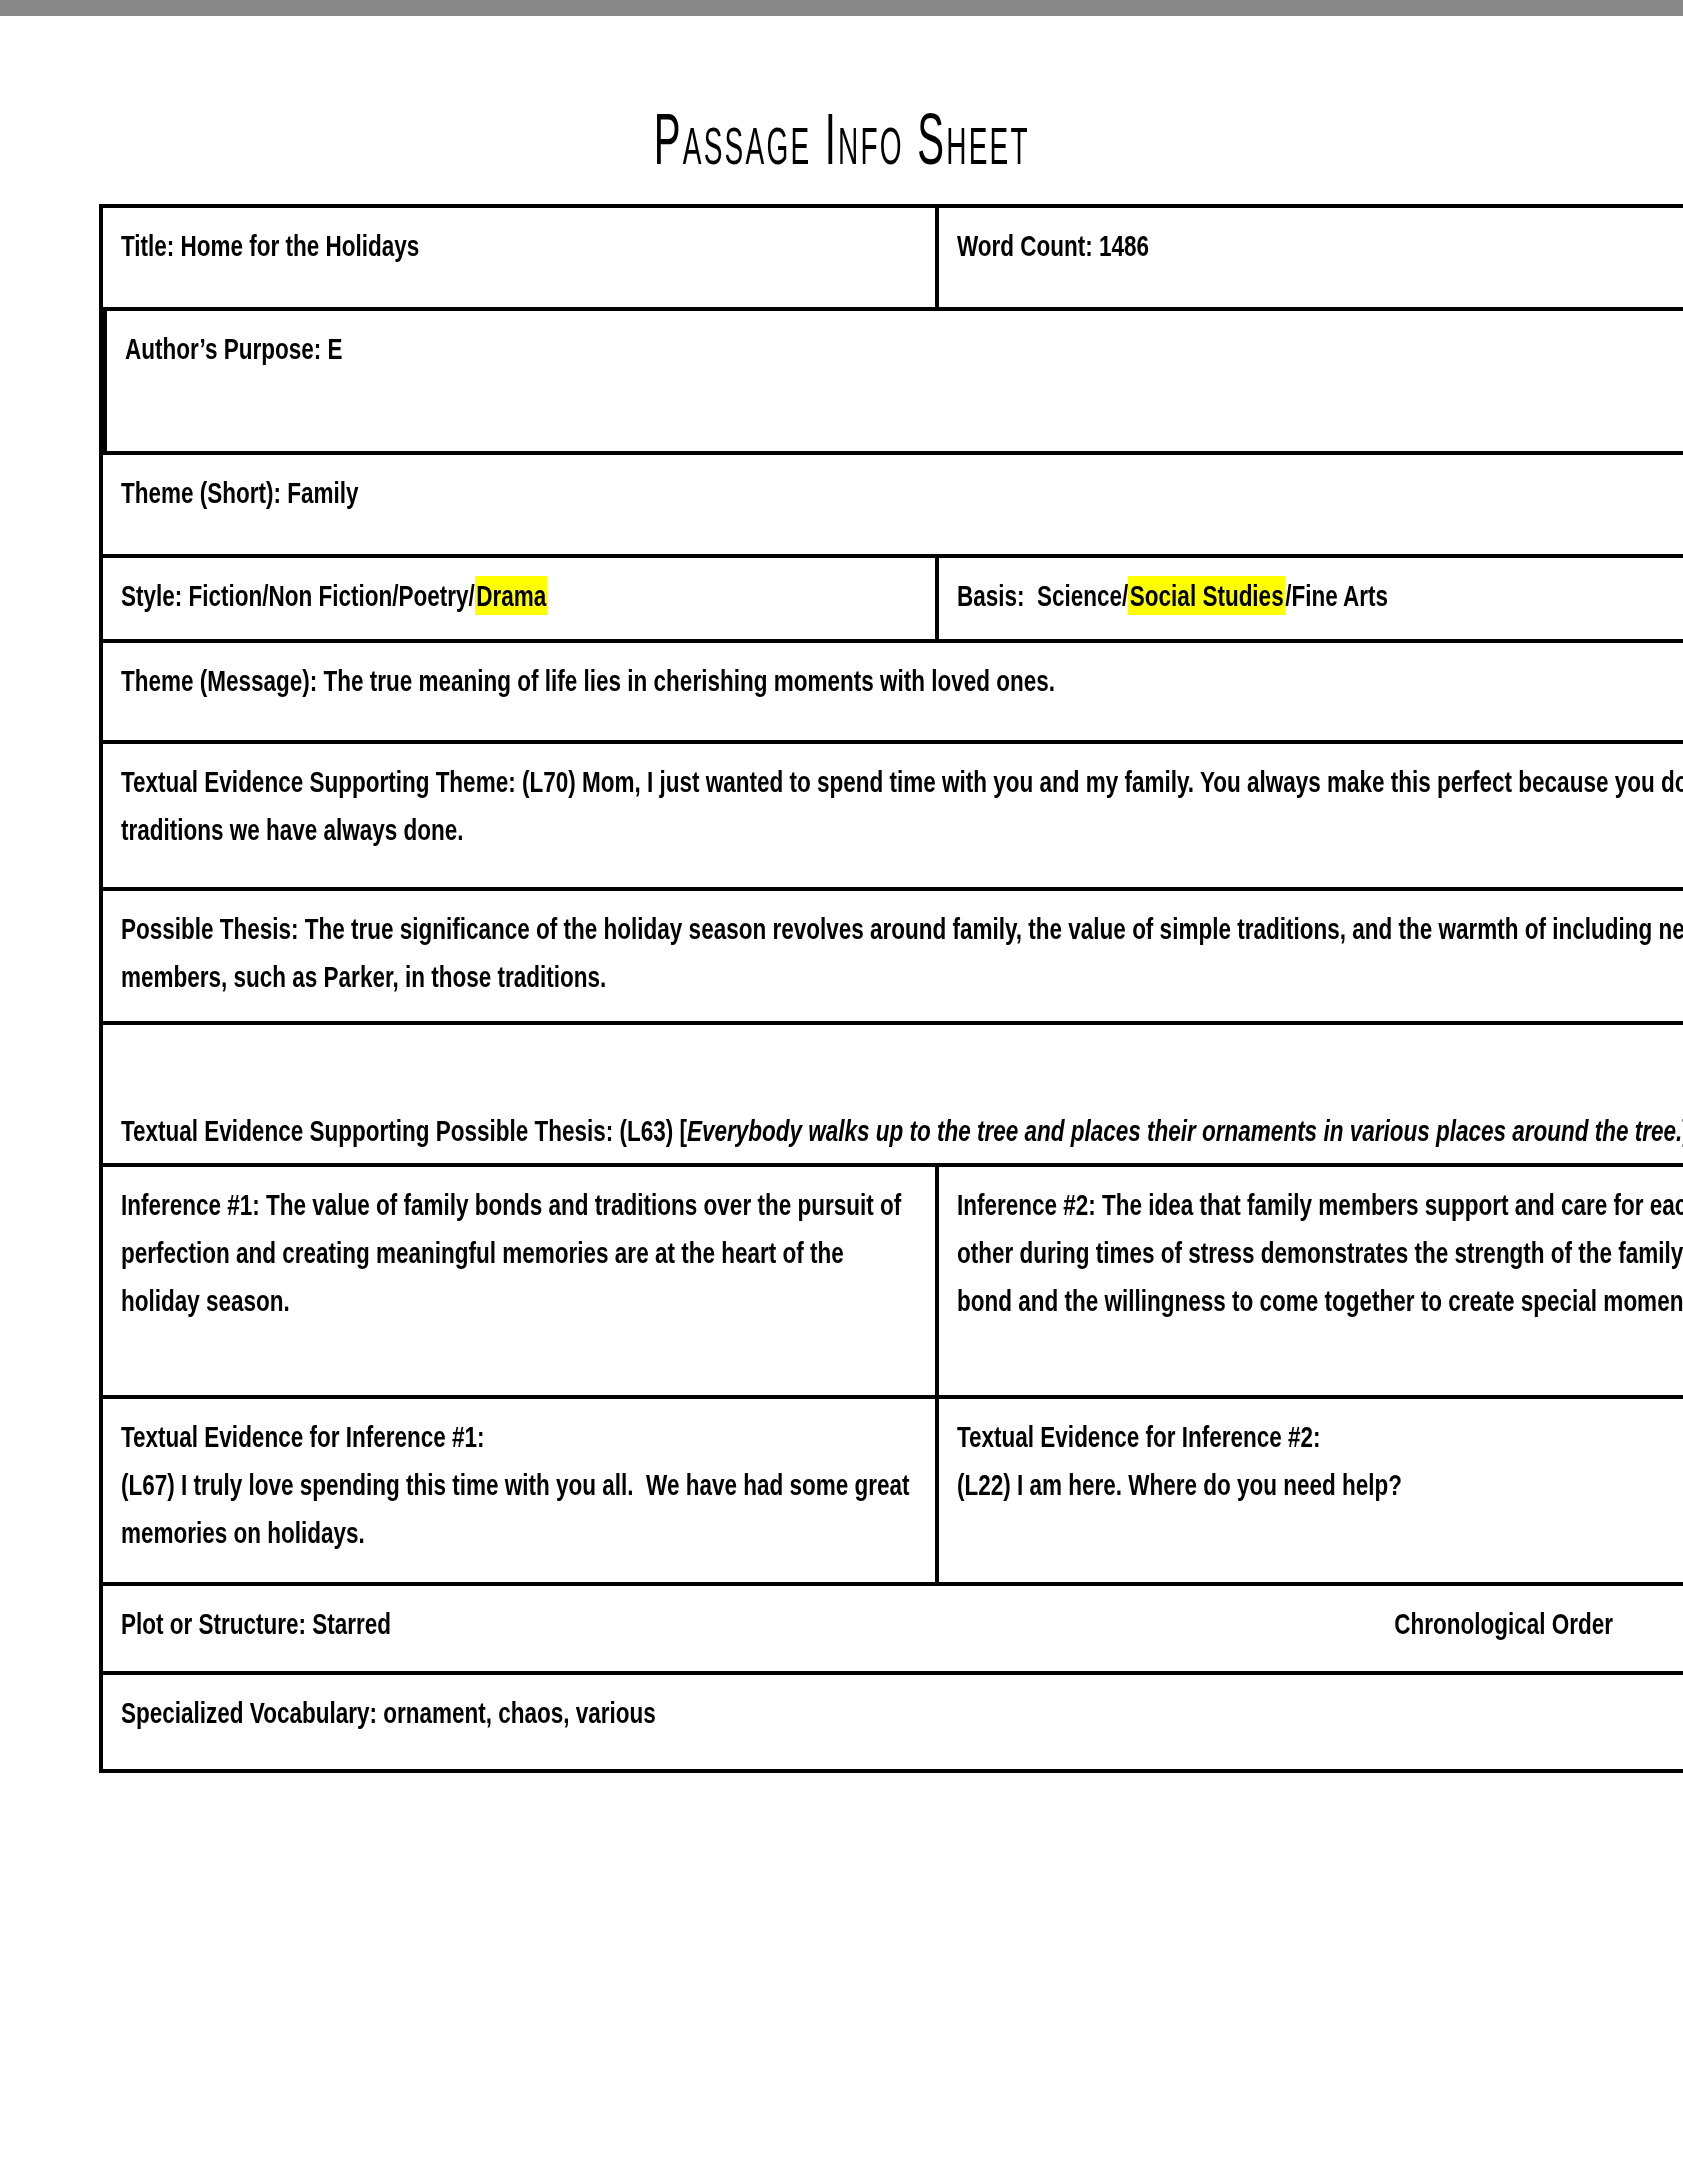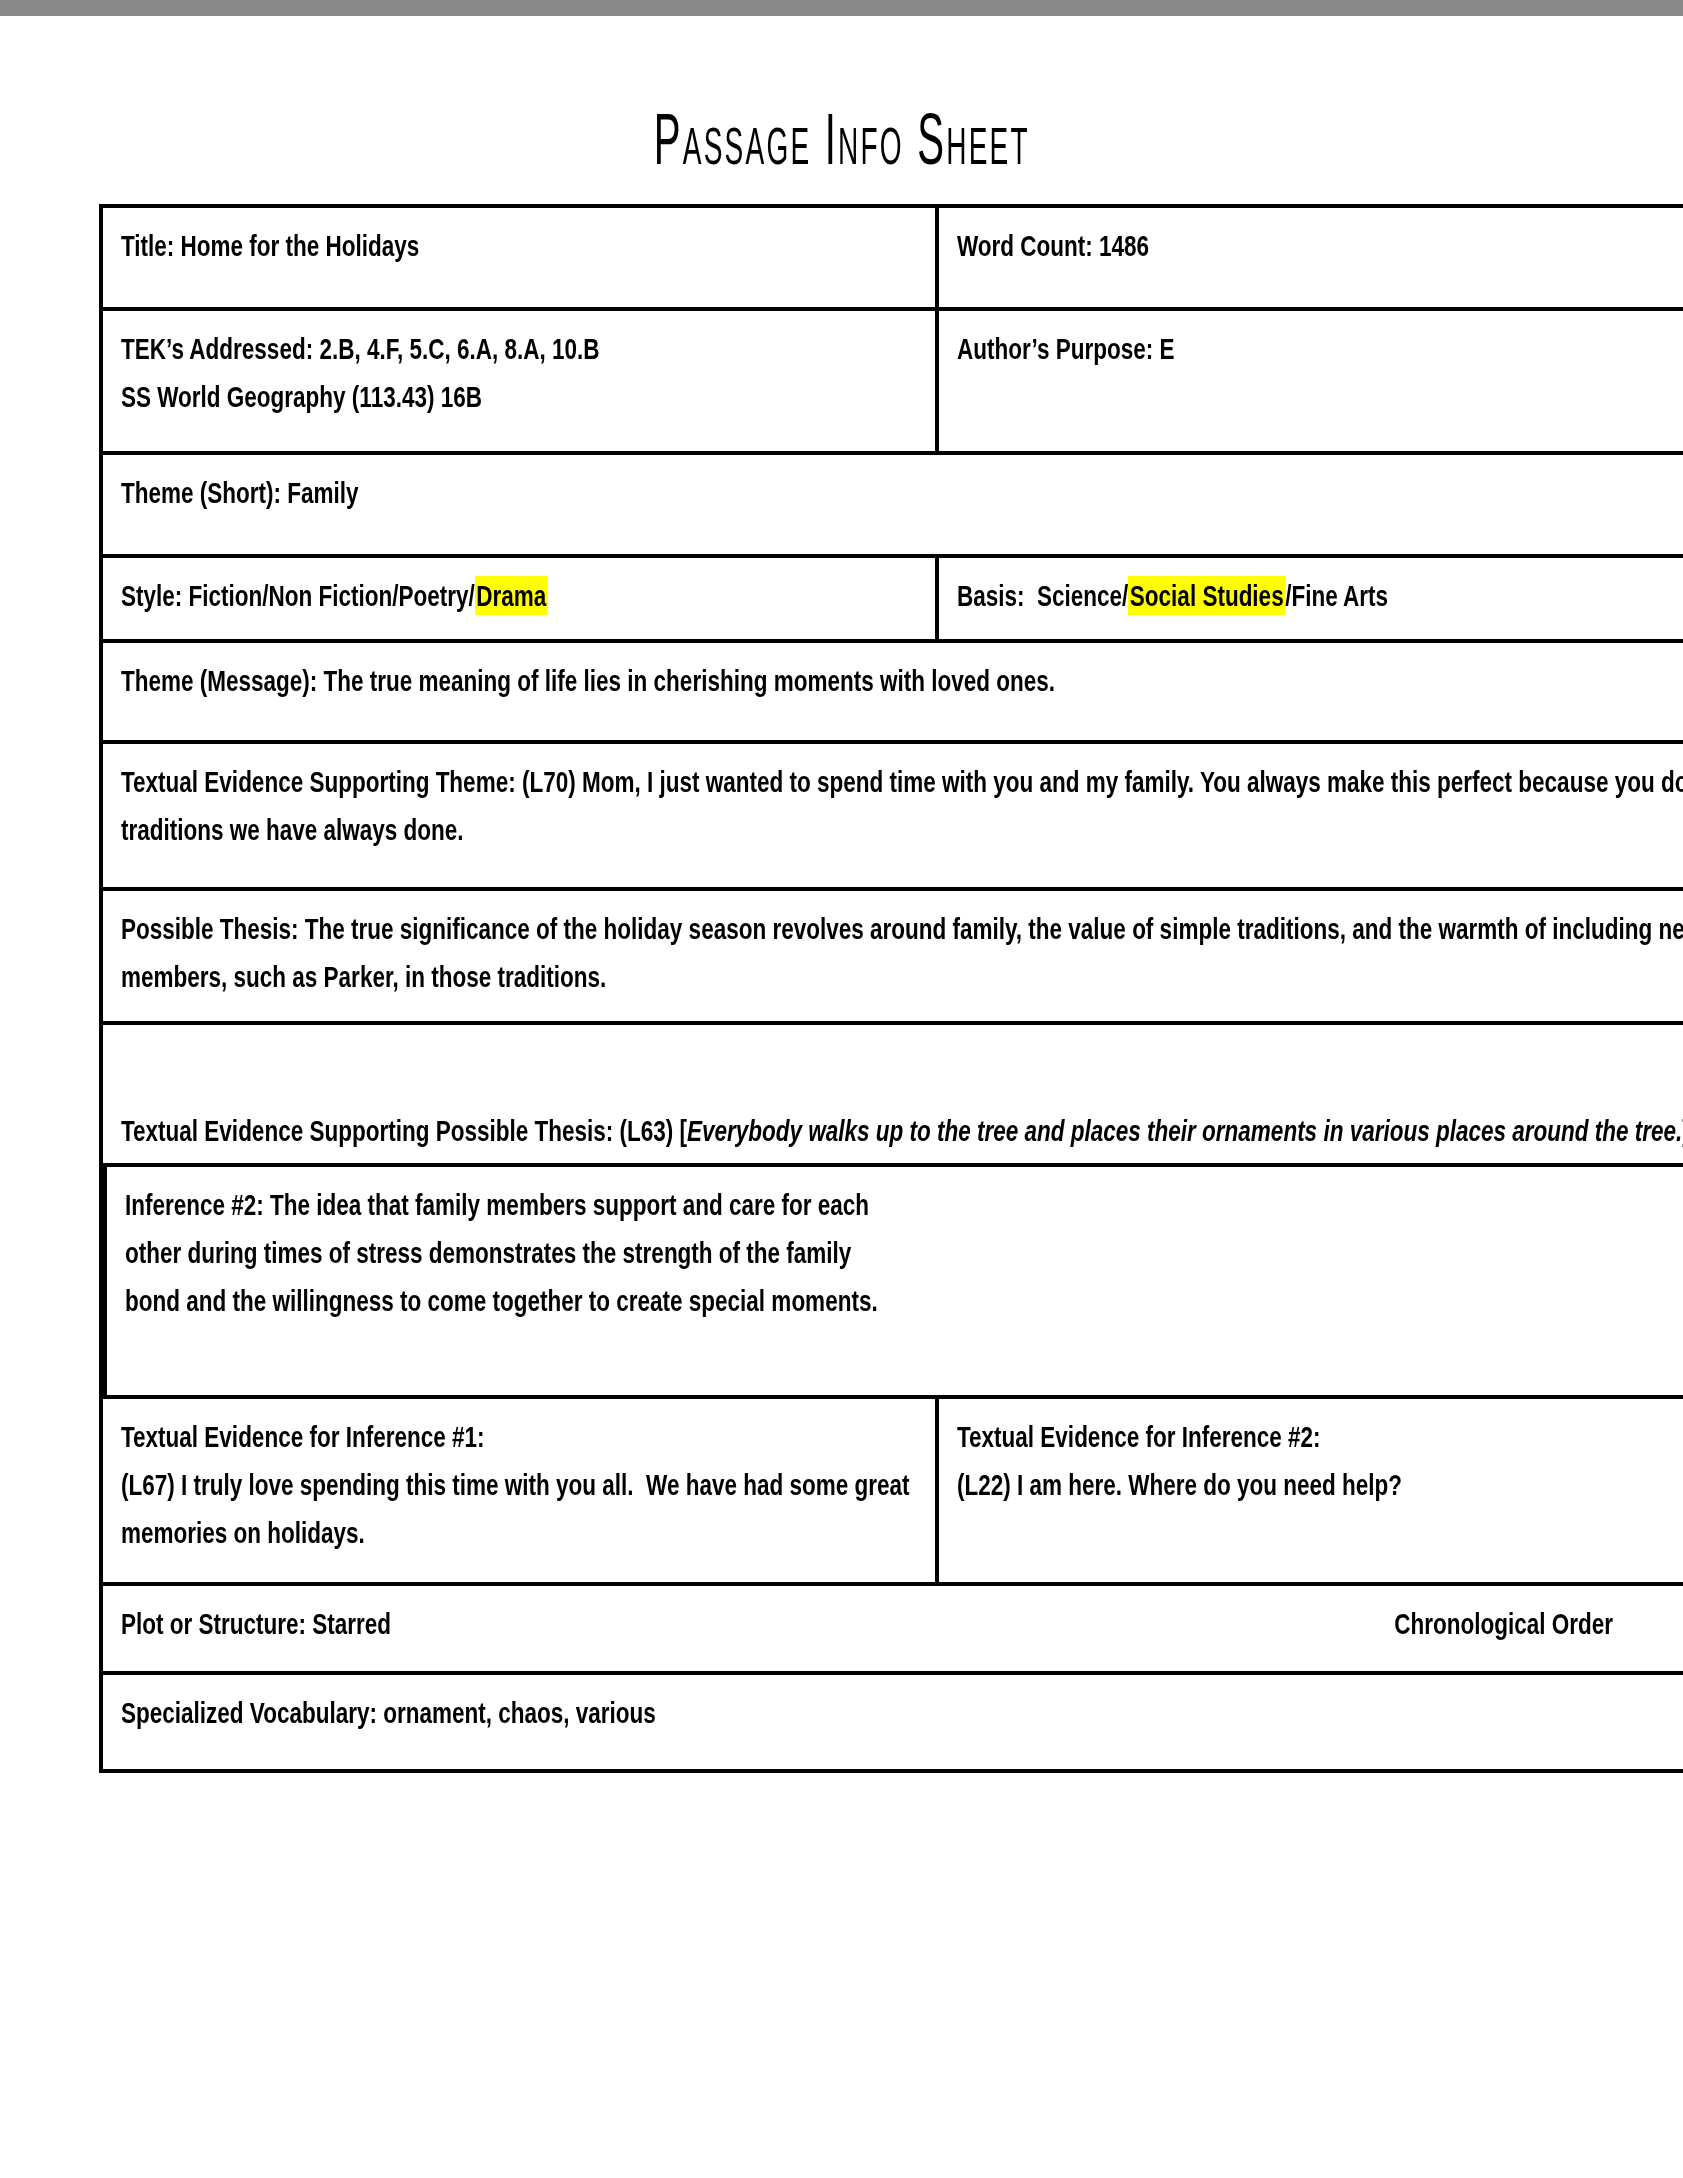--- a/index.html
+++ b/index.html
@@ -104,23 +104,20 @@
     <div class="row r1">
       <div class="cell left">
         <div class="ct">Title: Home for the Holidays</div>
       </div>
       <div class="cell right">
         <div class="ct">Word Count: 1486</div>
       </div>
     </div>
 
     <div class="row r2">
-      <div class="cell left">
-        <div class="ct"><span class="blockline">TEK’s Addressed: 2.B, 4.F, 5.C, 6.A, 8.A, 10.B</span><span class="blockline">SS World Geography (113.43) 16B</span></div>
-      </div>
       <div class="cell right">
         <div class="ct">Author’s Purpose: E</div>
       </div>
     </div>
 
     <div class="row r4">
       <div class="cell">
         <div class="ct">Theme (Short): Family</div>
       </div>
     </div>
@@ -152,20 +149,23 @@
       </div>
     </div>
 
     <div class="row r8">
       <div class="cell">
         <div class="ct"><span>Textual Evidence Supporting Possible Thesis: (L63) [</span><span class="quote-italic">Everybody walks up to the tree and places their ornaments in various places around the tree.</span><span>]</span></div>
       </div>
     </div>
 
     <div class="row r9">
+      <div class="cell left">
+        <div class="ct">Inference #1: The value of family bonds and traditions over the pursuit of perfection and creating meaningful memories are at the heart of the holiday season.</div>
+      </div>
       <div class="cell right">
         <div class="ct">Inference #2: The idea that family members support and care for each other during times of stress demonstrates the strength of the family bond and the willingness to come together to create special moments.</div>
       </div>
     </div>
 
     <div class="row r10">
       <div class="cell left">
         <div class="ct"><span class="blockline">Textual Evidence for Inference #1:</span><span>(L67) I truly love spending this time with you all.  We have had some great memories on holidays.</span></div>
       </div>
       <div class="cell right">

